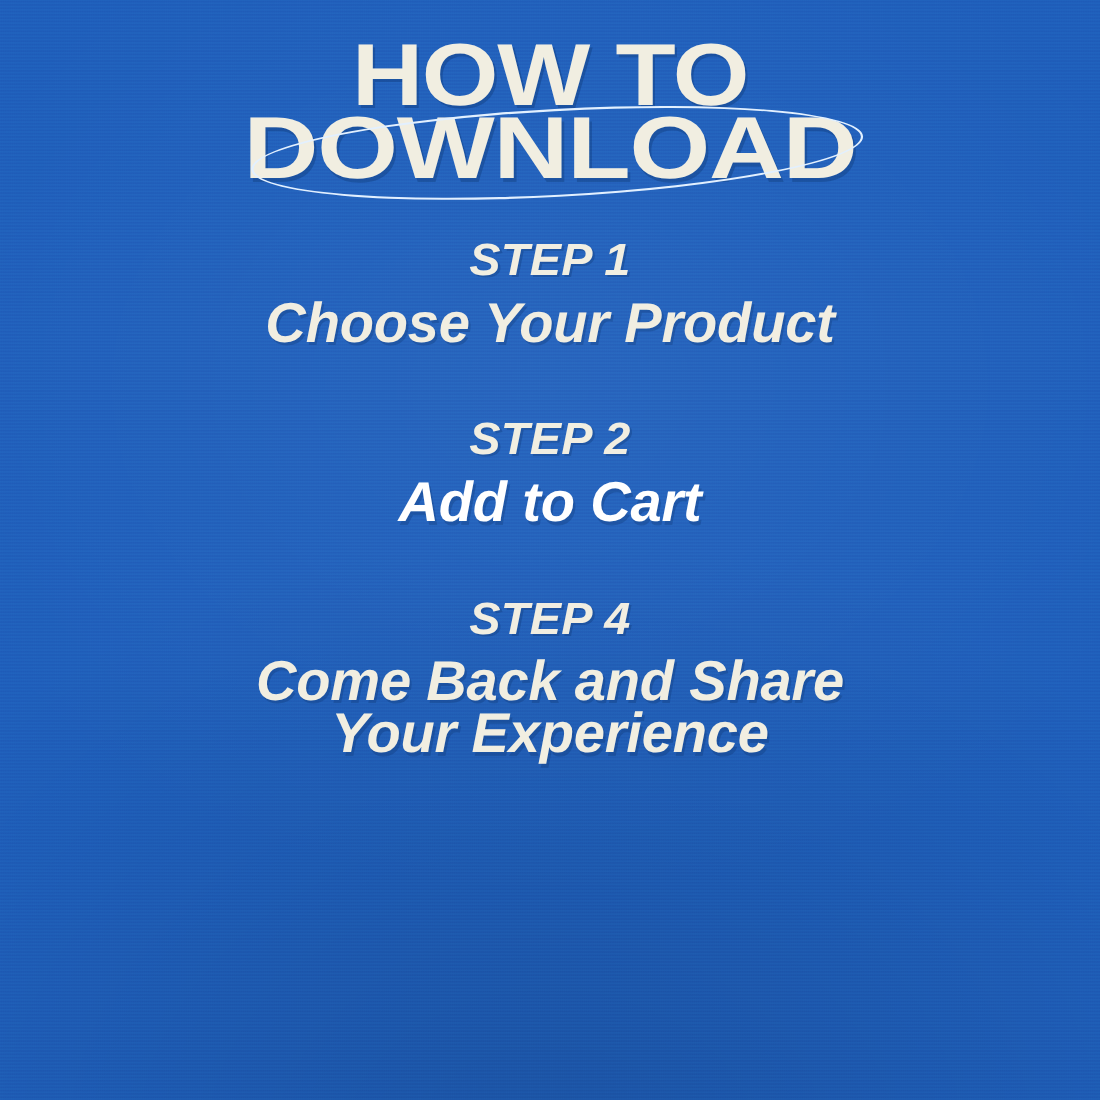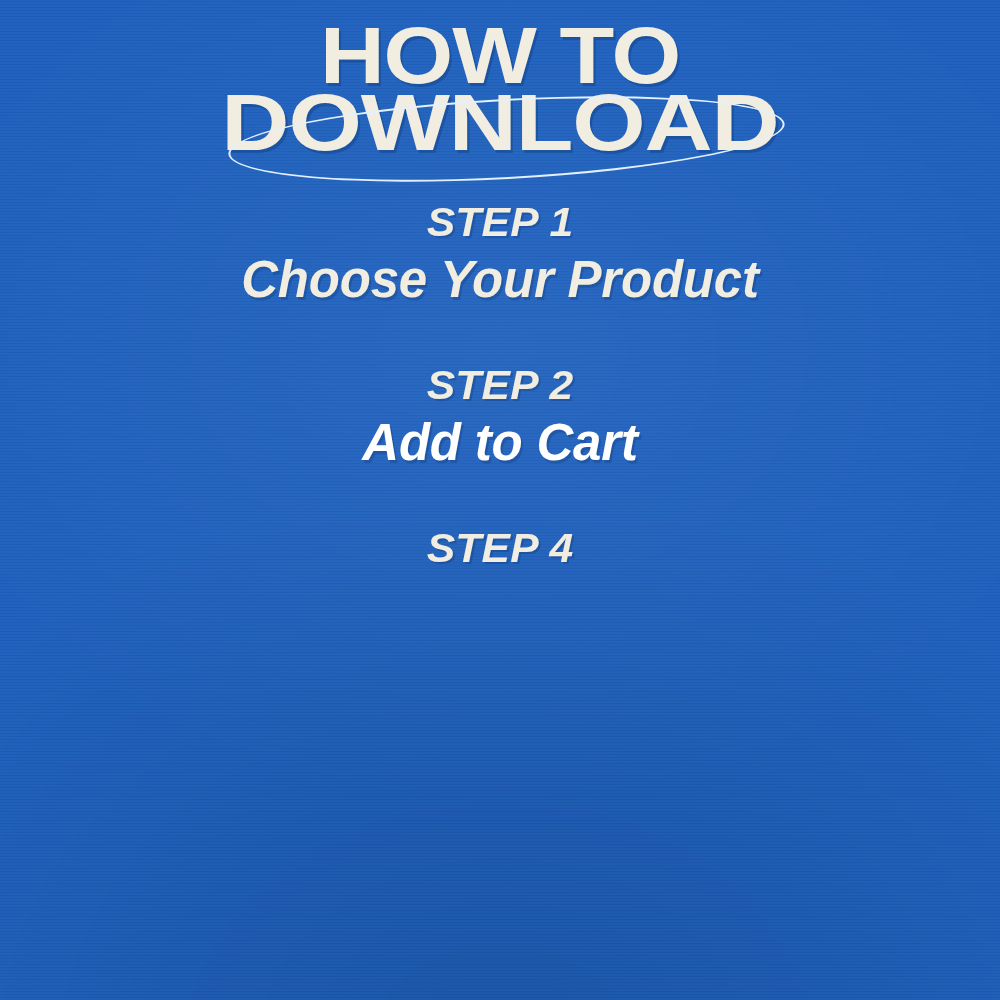--- a/index.html
+++ b/index.html
@@ -36,21 +36,21 @@
     inset: 0;
     pointer-events: none;
     background:
       radial-gradient(130% 100% at 50% 35%, rgba(255,255,255,0.045) 0%, rgba(255,255,255,0) 48%),
       radial-gradient(120% 95% at 50% 105%, rgba(0,0,0,0.12) 0%, rgba(0,0,0,0) 60%);
   }
 
   
   #title-block {
     position: absolute;
-    top: 22px;
+    top: 34px;
     left: 0;
     width: 1000px;
     text-align: center;
     z-index: 3;
   }
   .title-line {
     display: block;
     color: #f1eee1;
     font-weight: 900;
     letter-spacing: -0.012em;
@@ -81,21 +81,21 @@
     border-radius: 50%;
     transform: rotate(-3.1deg);
     box-sizing: border-box;
     z-index: 4;
     pointer-events: none;
   }
 
   
   #steps {
     position: absolute;
-    top: 202px;
+    top: 216px;
     left: 0;
     width: 1000px;
     z-index: 2;
   }
   .step-block {
     width: 1000px;
     text-align: center;
     margin-bottom: 60px;
   }
   .step-label {
@@ -147,19 +147,23 @@
     </div>
 
     <div class="step-block">
       <span class="step-label" style="color: rgb(241, 238, 225);">STEP 2</span>
       <span class="step-desc" style="color: #ffffff;">Add to Cart</span>
     </div>
 
 
     <div class="step-block">
       <span class="step-label" style="color: rgb(241, 238, 225);">STEP 4</span>
+      <span class="step-desc two-line" style="color: rgb(241, 238, 225);">
+        <span class="dline">Come Back and Share</span>
+        <span class="dline">Your Experience</span>
+      </span>
     </div>
 
   </div>
 
   <div id="vignette"></div>
   <div id="grain"></div>
 </div>
 
 </body></html>

